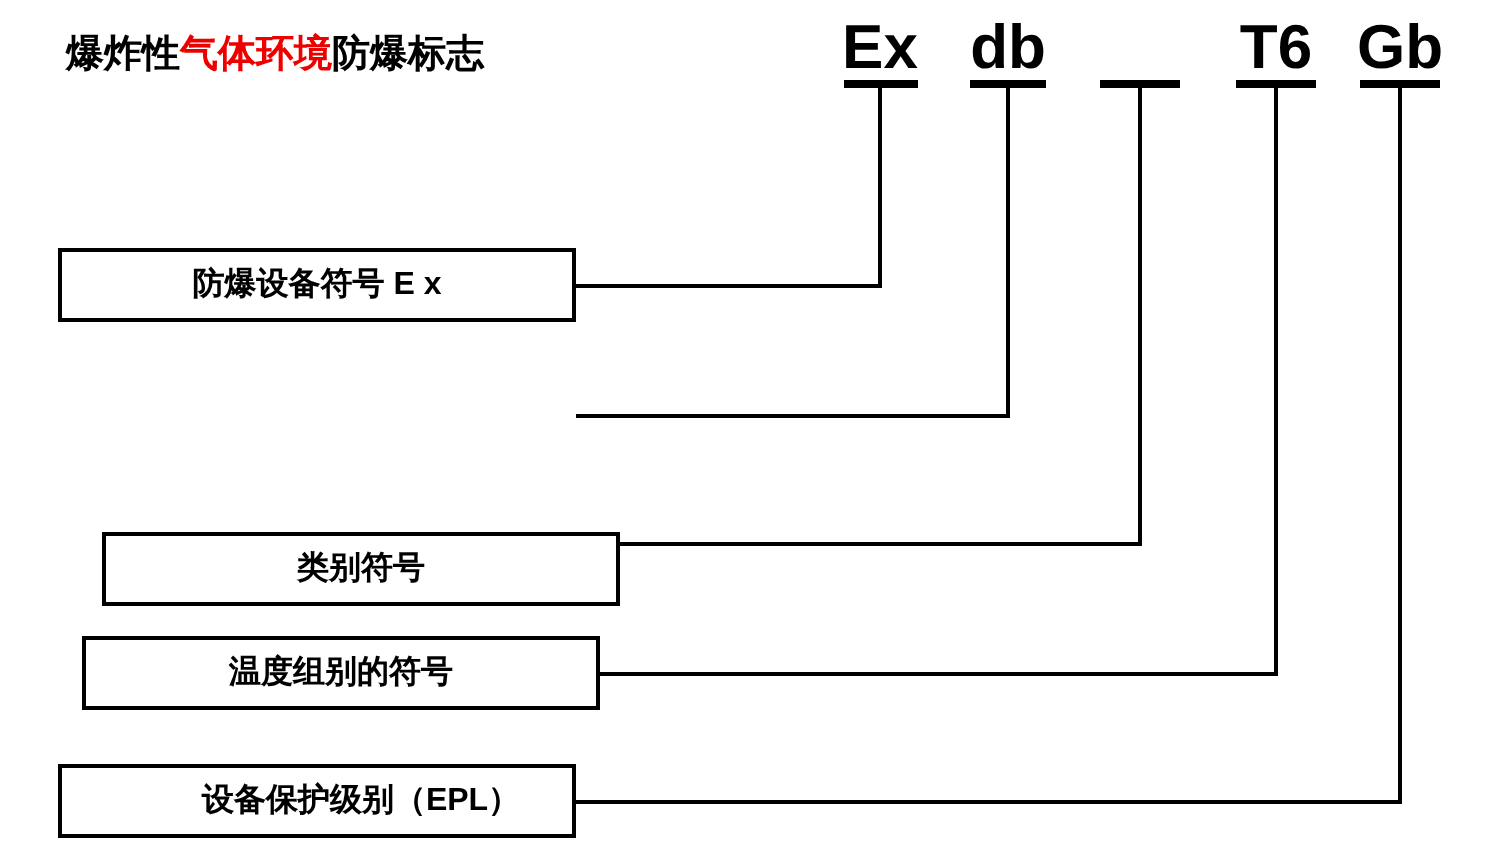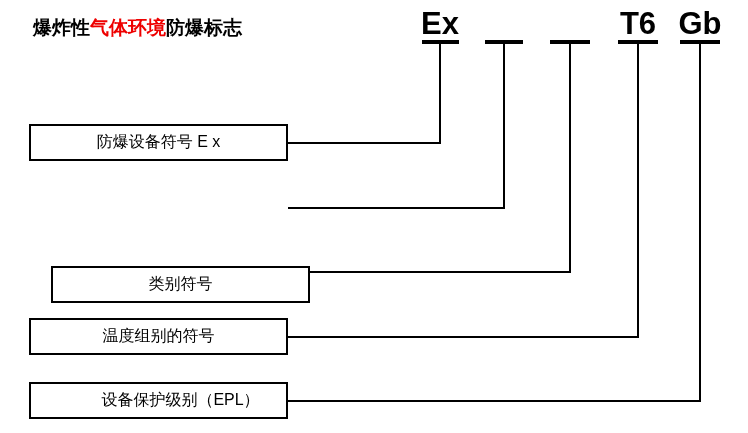--- a/index.html
+++ b/index.html
@@ -51,21 +51,21 @@
     left:29px;
     width:259px;
     height:37px;
     box-sizing:border-box;
     border:2px solid #000000;
     background:#ffffff;
     display:flex;
     align-items:center;
     justify-content:center;
     font-size:16px;
-    font-weight:normal;
+    font-weight:bold;
     color:#000000;
     white-space:nowrap;
     letter-spacing:0px;
   }
 
   
   .conn-h{
     position:absolute;
     height:2px;
     background:#000000;
@@ -79,20 +79,21 @@
 </head>
 <body>
 
 <div id="stage">
 
   <div class="title"><span>爆炸性</span><span class="red">气体环境</span><span>防爆标志</span></div>
 
   <div class="code-seg" style="left:410px;width:60px;">Ex</div>
   <div class="code-rule" style="left:422px;width:37px;"></div>
 
+  <div class="code-seg" style="left:474px;width:60px;">db</div>
   <div class="code-rule" style="left:485px;width:38px;"></div>
 
   <div class="code-rule" style="left:550px;width:40px;"></div>
 
   <div class="code-seg" style="left:608px;width:60px;">T6</div>
   <div class="code-rule" style="left:618px;width:40px;"></div>
 
   <div class="code-seg" style="left:670px;width:60px;">Gb</div>
   <div class="code-rule" style="left:680px;width:40px;"></div>
 
@@ -106,16 +107,16 @@
   <div class="conn-h" style="left:288px;top:271px;width:283px;"></div>
 
   <div class="conn-v" style="left:637px;top:44px;height:292px;"></div>
   <div class="conn-h" style="left:288px;top:336px;width:351px;"></div>
 
   <div class="conn-v" style="left:699px;top:44px;height:356px;"></div>
   <div class="conn-h" style="left:288px;top:400px;width:413px;"></div>
 
   <div class="lbl-box" style="top:124px;">防爆设备符号 E x</div>
   <div class="lbl-box" style="top:266px;margin-left:22px;">类别符号</div>
-  <div class="lbl-box" style="top:318px;">温度组别的符号</div>
+  <div class="lbl-box" style="top:318px;margin-left:12px;">温度组别的符号</div>
   <div class="lbl-box" style="top:382px;padding-left:44px;">设备保护级别（EPL）</div>
 
 </div>
 
 </body></html>

